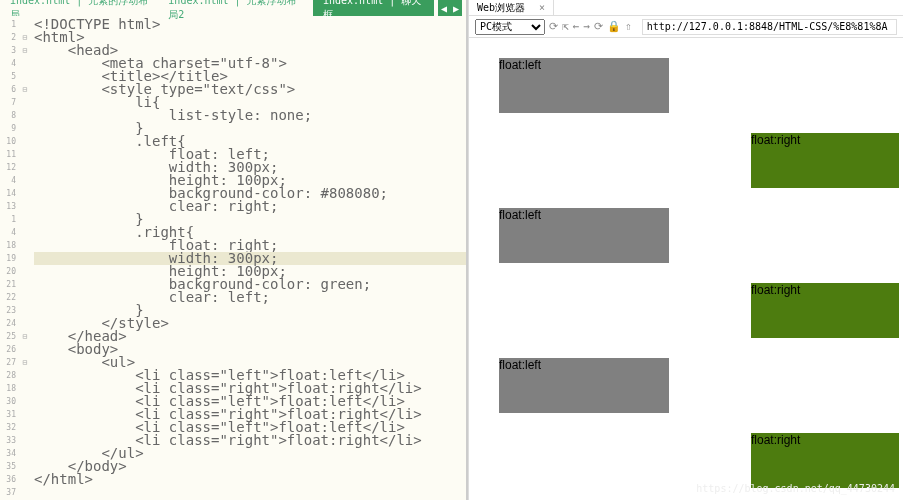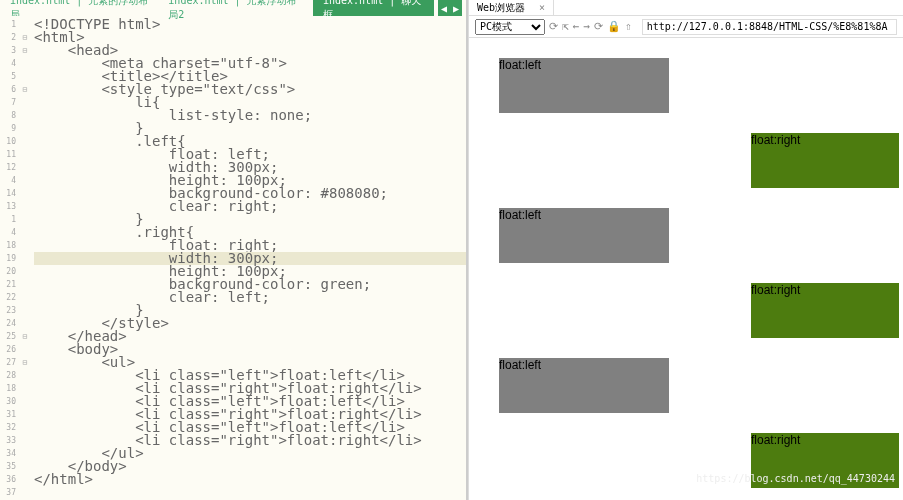--- a/index.html
+++ b/index.html
@@ -23,21 +23,21 @@
   .btab-close { color: #888; }
   .toolbar { height: 22px; display: flex; align-items: center; padding: 0 6px; border-bottom: 1px solid #ddd; gap: 4px; }
   .mode-select { font-size: 10px; height: 16px; width: 70px; }
   .tb-icon { color: #888; font-size: 11px; cursor: pointer; }
   .url { flex: 1; font-size: 10px; border: 1px solid #ddd; padding: 1px 4px; height: 16px; margin-left: 6px; }
   .viewport { flex: 1; position: relative; overflow: hidden; padding: 20px 4px 0 0; }
   .viewport ul { list-style: none; }
   .viewport li { font-size: 12px; font-family: Arial, sans-serif; color: #000; }
   .viewport .left { float: left; width: 170px; height: 55px; background: #808080; clear: right; margin-left: 30px; margin-bottom: 20px; }
   .viewport .right { float: right; width: 148px; height: 55px; background: #4d7c0f; clear: left; margin-bottom: 20px; }
-  .watermark { position: absolute; bottom: 16px; right: 8px; color: #eee; font-size: 10px; }
+  .watermark { position: absolute; bottom: 6px; right: 8px; color: #eee; font-size: 10px; }
 </style>
 </head>
 <body>
 
 <div class="editor-pane">
   <div class="tabs">
     <div class="tab">index.html | 元素的浮动布局</div>
     <div class="tab">index.html | 元素浮动布局2</div>
     <div class="tab active">index.html | 聊天框</div>
     <div class="tab-nav">

